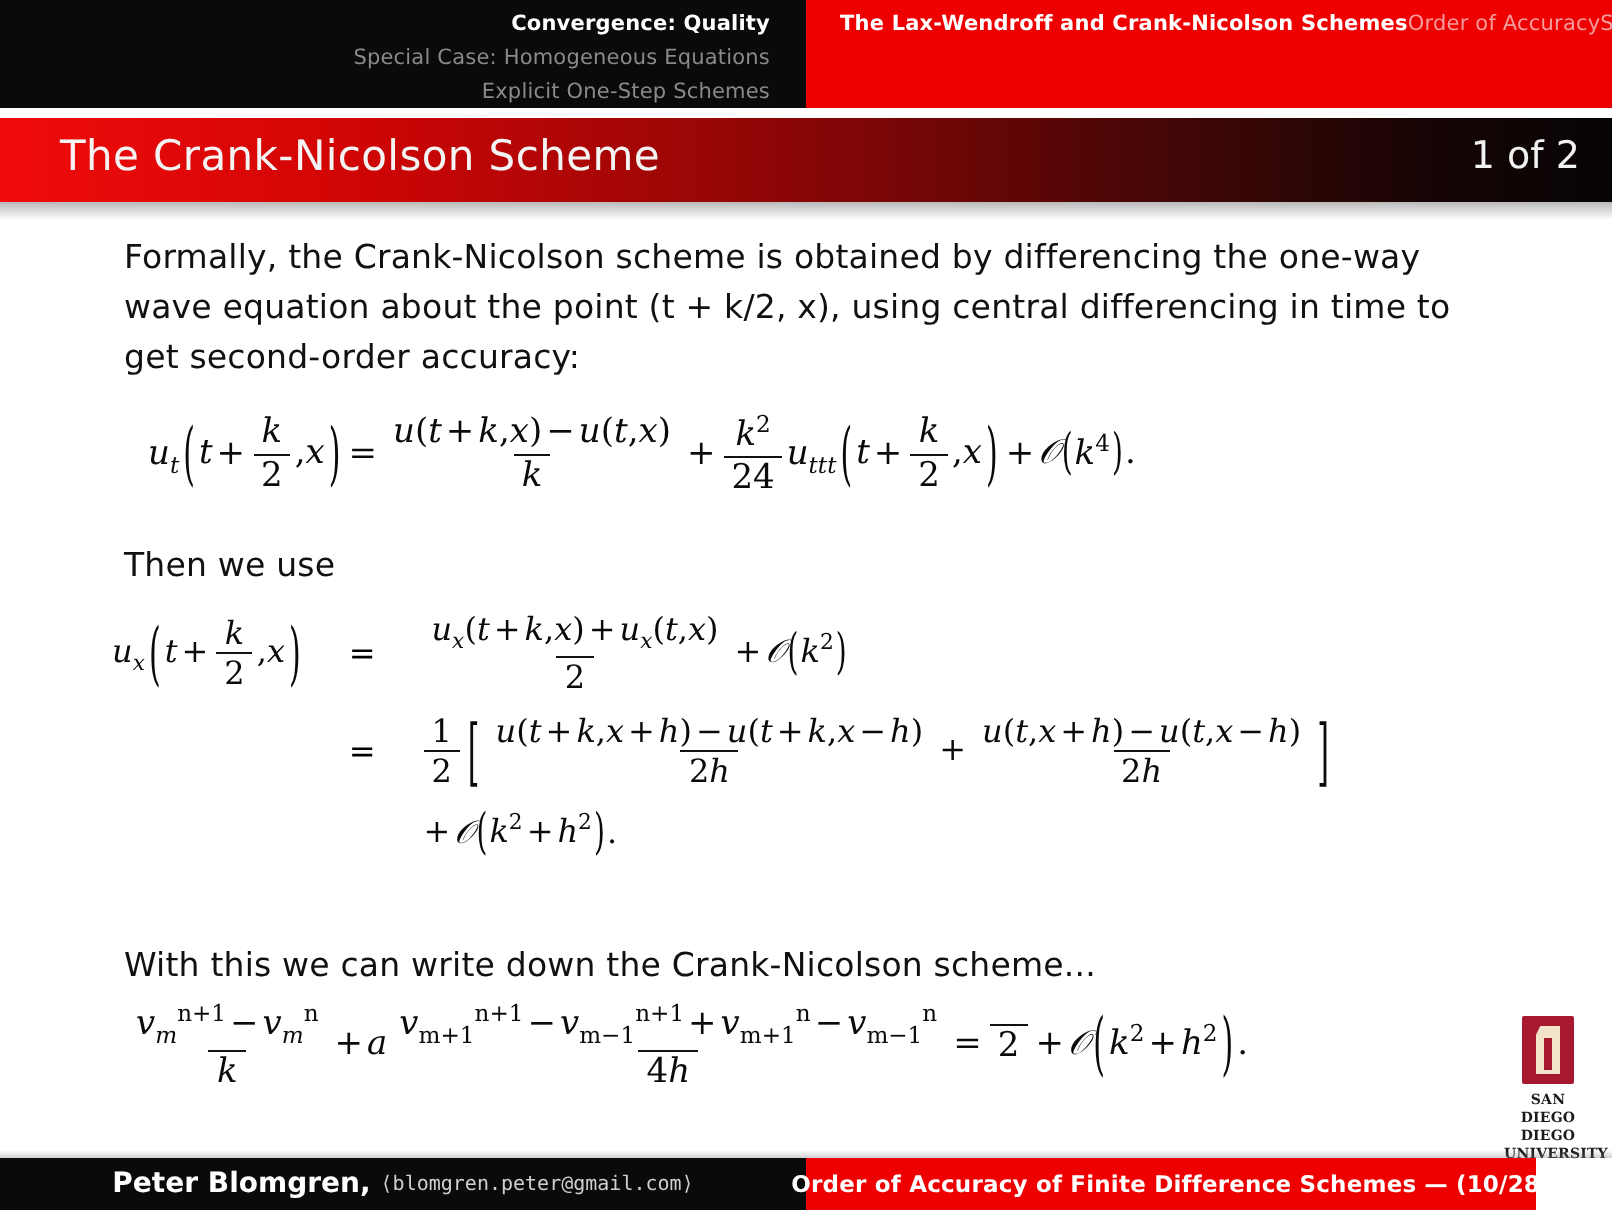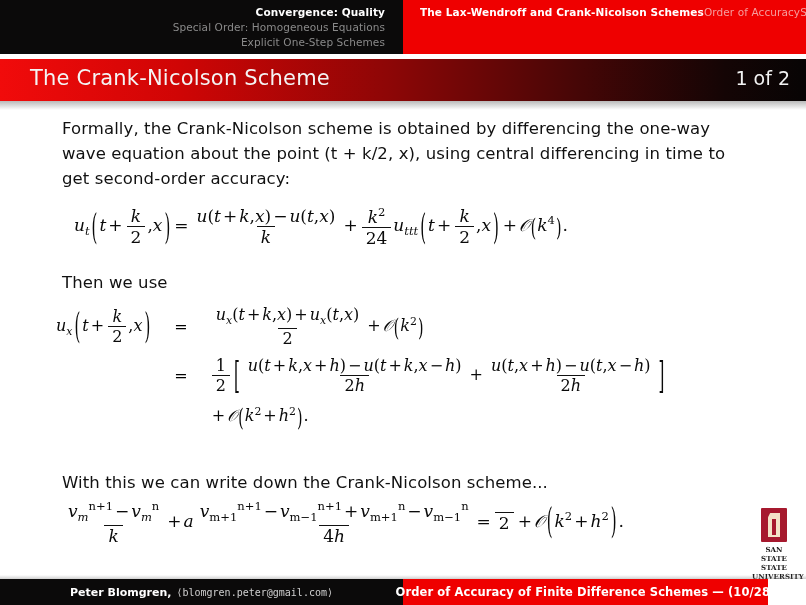--- a/index.html
+++ b/index.html
@@ -24,21 +24,21 @@
     height: 54px;
     display: flex;
   }
   .headbar-left {
     width: 403px;
     height: 54px;
     background: #0b0a0a;
     display: flex;
     flex-direction: column;
     align-items: flex-end;
-    justify-content: flex-start;
+    justify-content: space-between;
     padding: 5px 18px 0 16px;
     box-sizing: border-box;
   }
   .headbar-right {
     width: 403px;
     height: 54px;
     background: #ef0000;
     display: flex;
     flex-direction: row;
     align-items: flex-start;
@@ -259,21 +259,21 @@
   }
   .footer-right {
     width: 365px;
     background: #ef0000;
     display: flex;
     align-items: center;
     justify-content: center;
   }
   .footer-name {
     color: #ffffff;
-    font-size: 11px;
+    font-size: 14px;
     font-weight: bold;
     white-space: nowrap;
   }
   .footer-email {
     color: #cfcfcf;
     font-size: 10px;
     font-family: "DejaVu Sans Mono", "Liberation Mono", monospace;
     white-space: nowrap;
   }
   .footer-right-text {
@@ -289,21 +289,21 @@
     width: 806px; height: 4px;
     background: linear-gradient(to bottom, rgba(255,255,255,0), rgba(120,120,120,0.35));
   }
 </style>
 </head>
 <body>
 
 <div class="headbar">
   <div class="headbar-left">
     <div class="nav-item nav-left-active">Convergence: Quality</div>
-    <div class="nav-item nav-left-dim">Special Order: Homogeneous Equations</div>
+    <div class="nav-item nav-left-dim">Special Case: Homogeneous Equations</div>
     <div class="nav-item nav-left-dim">Explicit One-Step Schemes</div>
   </div>
   <div class="headbar-right">
     <div class="nav-item nav-right-active">The Lax-Wendroff and Crank-Nicolson Schemes</div>
     <div class="nav-item nav-right-dim">Order of Accuracy</div>
     <div class="nav-item nav-right-dim">Symbols...</div>
   </div>
 </div>
 
 <div class="titlebar">
@@ -381,21 +381,21 @@
         <span class="num"><span class="math">v<sub class="upn">m+1</sub><sup class="upn">n+1</sup></span><span class="op">−</span><span class="math">v<sub class="upn">m−1</sub><sup class="upn">n+1</sup></span><span class="op">+</span><span class="math">v<sub class="upn">m+1</sub><sup class="upn">n</sup></span><span class="op">−</span><span class="math">v<sub class="upn">m−1</sub><sup class="upn">n</sup></span></span>
         <span class="den"><span class="up">4</span><span class="math">h</span></span>
       </span><span class="op">=</span><span class="frac">
         <span class="den up">2</span>
       </span><span class="op">+</span><span class="cal">𝒪</span><span class="paren-big">(</span><span class="math">k<sup class="upn">2</sup></span><span class="op">+</span><span class="math">h<sup class="upn">2</sup></span><span class="paren-big">)</span><span class="up">.</span>
   </div>
 </div>
 
 <div class="logo">
   <div class="logo-mark"></div>
-  <div class="logo-t1">SAN STATE STATE</div>
+  <div class="logo-t1">SAN DIEGO DIEGO</div>
   <div class="logo-t2">UNIVERSITY</div>
 </div>
 
 <div class="footer-topline"></div>
 <div class="footer">
   <div class="footer-left">
     <span class="footer-name">Peter Blomgren,</span>
     <span class="footer-email">⟨blomgren.peter@gmail.com⟩</span>
   </div>
   <div class="footer-right">

